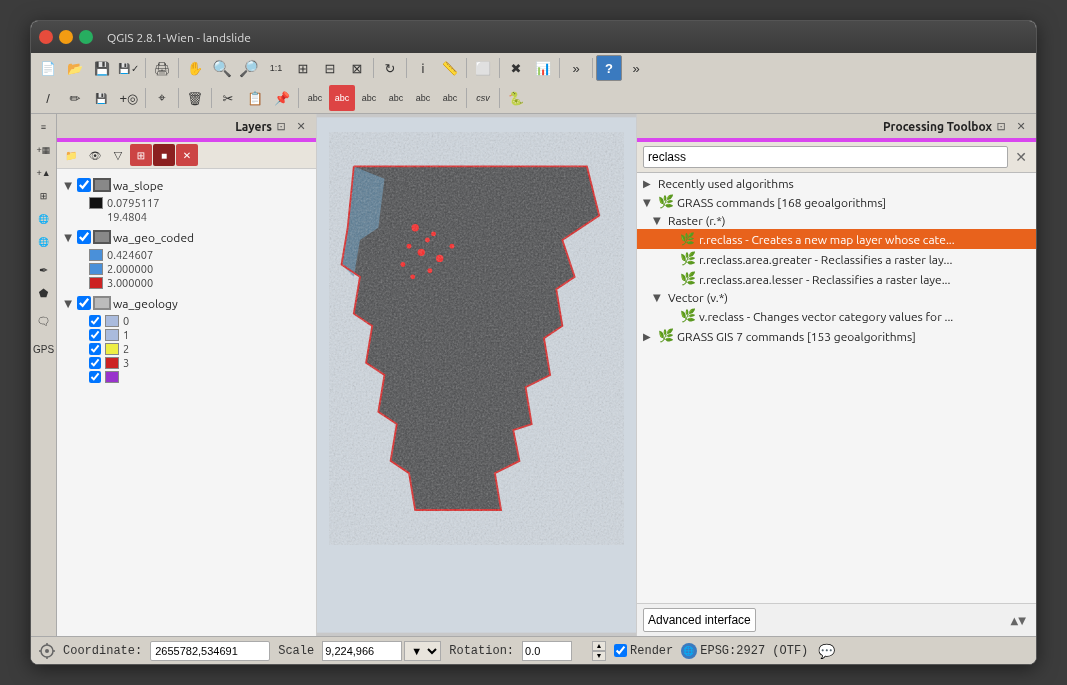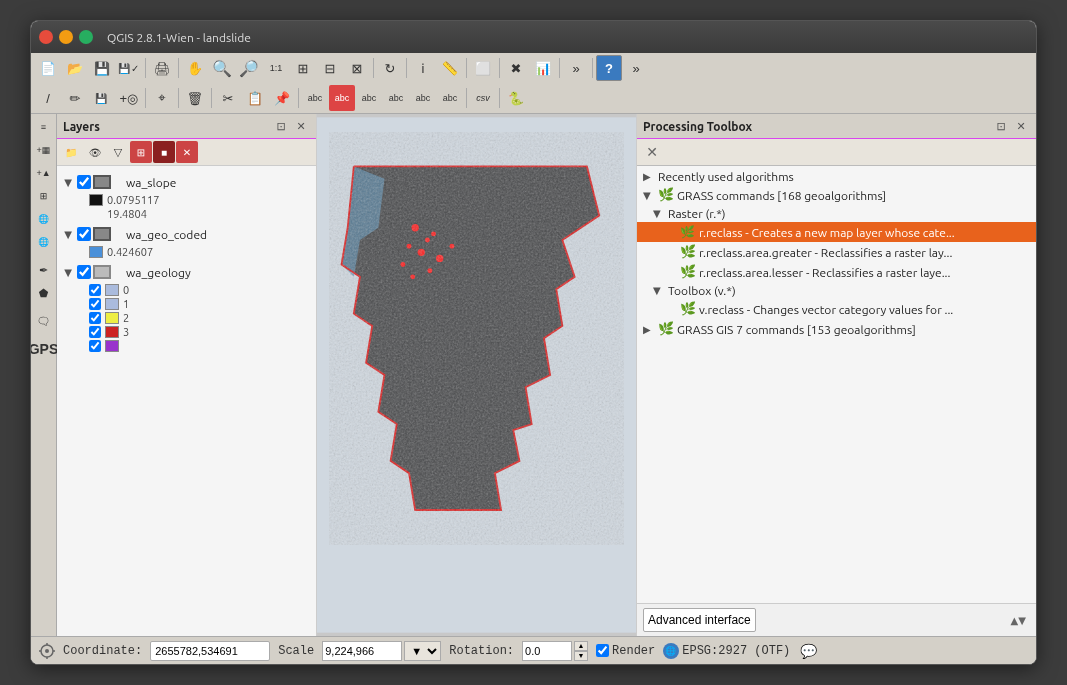--- a/index.html
+++ b/index.html
@@ -123,22 +123,22 @@
       border-right: 1px solid #ccc;
       display: flex;
       flex-direction: column;
       flex-shrink: 0;
     }
     .panel-header {
       background: #d4d0c8;
       padding: 3px 6px;
       display: flex;
       align-items: center;
-      justify-content: space-between;
-      border-bottom: 1px solid #d946ef;
+      justify-content: flex-end;
+      border-bottom: 4px solid #d946ef;
     }
     .panel-title {
       font-weight: bold;
       font-size: 12px;
     }
     .panel-header-icons {
       display: flex;
       gap: 2px;
     }
     .panel-icon-btn {
@@ -191,21 +191,20 @@
     .layer-icon {
       width: 18px; height: 18px;
       flex-shrink: 0;
       display: flex;
       align-items: center;
       justify-content: center;
     }
     .layer-name {
       font-size: 12px;
       color: #222;
-      margin-left: 13px;
     }
     .layer-sub {
       display: flex;
       padding: 1px 4px 1px 32px;
       gap: 4px;
       font-size: 11px;
       color: #444;
     }
     .color-swatch {
       width: 14px; height: 12px;
@@ -369,21 +368,21 @@
       height: 20px;
       border: 1px solid #aaa;
       background: #e8e4dc;
       padding: 0 2px;
       font-size: 11px;
       cursor: pointer;
     }
     .rotation-box {
       display: flex;
       align-items: center;
-      gap: 2px;
+      gap: 20px;
     }
     .rotation-input {
       width: 50px;
       height: 20px;
       border: 1px solid #aaa;
       background: white;
       padding: 0 2px;
       font-size: 11px;
     }
     .rotation-spinner {
@@ -514,21 +513,21 @@
       <button class="palette-btn" style="font-size:9px;">+▲</button>
       <button class="palette-btn" style="font-size:9px;">⊞</button>
       <button class="palette-btn" style="font-size:9px;">🌐</button>
       <button class="palette-btn" style="font-size:9px;">🌐</button>
       <div style="height:4px;"></div>
       <button class="palette-btn" style="font-size:11px;">✒</button>
       <button class="palette-btn" style="font-size:11px;">⬟</button>
       <div style="height:4px;"></div>
       <button class="palette-btn" style="font-size:11px;">🗨</button>
       <div style="height:4px;"></div>
-      <button class="palette-btn" style="font-size:14px;font-weight:bold;">GPS</button>
+      <button class="palette-btn" style="font-size:10px;">GPS</button>
     </div>
 
     <div class="panels-container">
 
       <div class="layers-panel">
         <div class="panel-header">
           <span class="panel-title">Layers</span>
           <div class="panel-header-icons">
             <button class="panel-icon-btn">⊡</button>
             <button class="panel-icon-btn">✕</button>
@@ -574,20 +573,28 @@
                     <rect x="0" y="0" width="18" height="14" fill="#555"></rect>
                     <rect x="2" y="2" width="14" height="10" fill="#888"></rect>
                   </svg>
               </div>
               <span class="layer-name">wa_geo_coded</span>
             </div>
             <div class="layer-sub">
               <div class="color-swatch" style="background:#4a90d9;"></div>
               <span class="layer-value">0.424607</span>
             </div>
+            <div class="layer-sub">
+              <div class="color-swatch" style="background:#4a90d9;"></div>
+              <span class="layer-value">2.000000</span>
+            </div>
+            <div class="layer-sub">
+              <div class="color-swatch" style="background:#cc2222;"></div>
+              <span class="layer-value">3.000000</span>
+            </div>
           </div>
 
           <div class="layer-group">
             <div class="layer-item">
               <span class="layer-expand">▼</span>
               <input type="checkbox" class="layer-checkbox" checked="" style="">
               <div class="layer-icon">
                 <svg width="18" height="14">
                     <rect x="0" y="0" width="18" height="14" fill="#888"></rect>
                     <rect x="2" y="2" width="14" height="10" fill="#bbb"></rect>
@@ -658,20 +665,21 @@
 
       <div class="processing-panel">
         <div class="panel-header">
           <span class="panel-title">Processing Toolbox</span>
           <div class="panel-header-icons">
             <button class="panel-icon-btn">⊡</button>
             <button class="panel-icon-btn">✕</button>
           </div>
         </div>
         <div class="search-bar">
+          <input class="search-input" type="text" value="reclass" style="">
           <button class="search-clear">✕</button>
         </div>
         <div class="toolbox-tree">
 
           <div class="tree-item">
             <span class="tree-expand">▶</span>
             <span class="tree-label">Recently used algorithms</span>
           </div>
 
           <div class="tree-item">
@@ -698,21 +706,21 @@
           </div>
 
           <div class="tree-item tree-indent-2">
             <span class="tree-expand"></span>
             <span class="tree-icon grass-leaf">🌿</span>
             <span class="tree-label">r.reclass.area.lesser - Reclassifies a raster laye...</span>
           </div>
 
           <div class="tree-item tree-indent-1">
             <span class="tree-expand">▼</span>
-            <span class="tree-label">Toolbox (v.*)</span>
+            <span class="tree-label">Vector (v.*)</span>
           </div>
 
           <div class="tree-item tree-indent-2">
             <span class="tree-expand"></span>
             <span class="tree-icon grass-leaf">🌿</span>
             <span class="tree-label">v.reclass - Changes vector category values for ...</span>
           </div>
 
           <div class="tree-item">
             <span class="tree-expand">▶</span>

